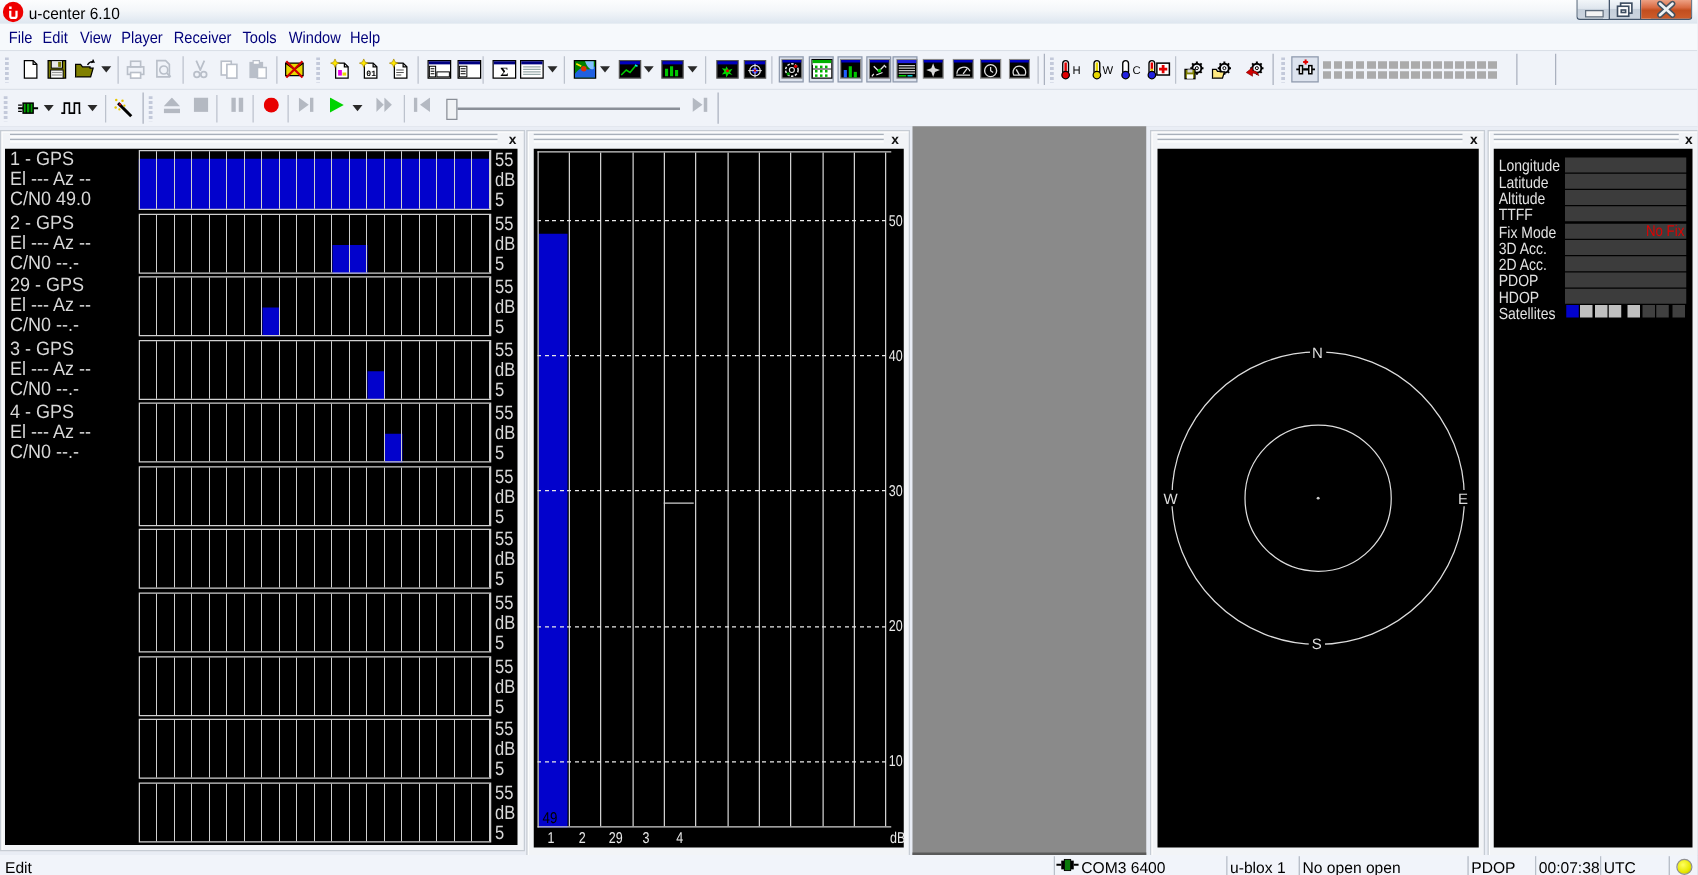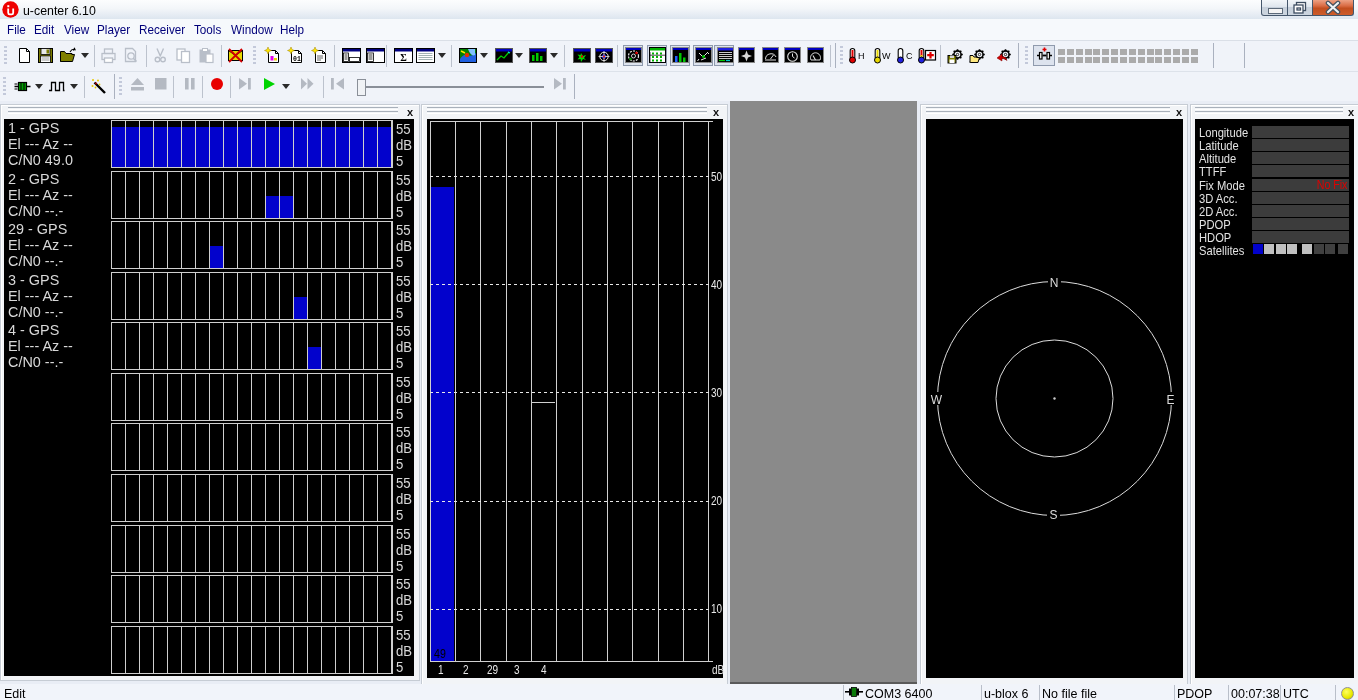--- a/index.html
+++ b/index.html
@@ -593,19 +593,19 @@
       <g>
     <rect x="0" y="4" width="4" height="1.6" fill="#000"></rect>
         <rect x="14" y="4" width="4" height="1.6" fill="#000"></rect>
     <rect x="4" y="1.5" width="2.5" height="7" fill="#000"></rect>
         <rect x="11.5" y="1.5" width="2.5" height="7" fill="#000"></rect>
     <rect x="6.5" y="0.5" width="5" height="9" fill="#0a7a0a"></rect>
         <rect x="6.5" y="0.5" width="5" height="9" fill="none" stroke="#000" stroke-width="0.8"></rect>
   </g>
     </svg>
   <div class="ab" style="left:865px;top:686.5px;font-size:12.5px;color:#000;">COM3 6400</div>
-  <div class="ab" style="left:984px;top:686.5px;font-size:12.5px;color:#000;">u-blox 6</div>
-  <div class="ab" style="left:1042px;top:686.5px;font-size:12.5px;color:#000;">No file file</div>
+  <div class="ab" style="left:984px;top:686.5px;font-size:12.5px;color:#000;">u-blox 1</div>
+  <div class="ab" style="left:1042px;top:686.5px;font-size:12.5px;color:#000;">No open open</div>
   <div class="ab" style="left:1177px;top:686.5px;font-size:12.5px;color:#000;">PDOP</div>
   <div class="ab" style="left:1231px;top:686.5px;font-size:12.5px;color:#000;">00:07:38</div>
   <div class="ab" style="left:1283px;top:686.5px;font-size:12.5px;color:#000;">UTC</div>
   <div class="ab" style="left:1341px;top:687px;width:11px;height:11px;border-radius:50%;background:radial-gradient(circle at 40% 35%,#ffff60,#e8e800 60%,#b0b000);border:1px solid #909090;"></div>
 </div>
 
 </body></html>

